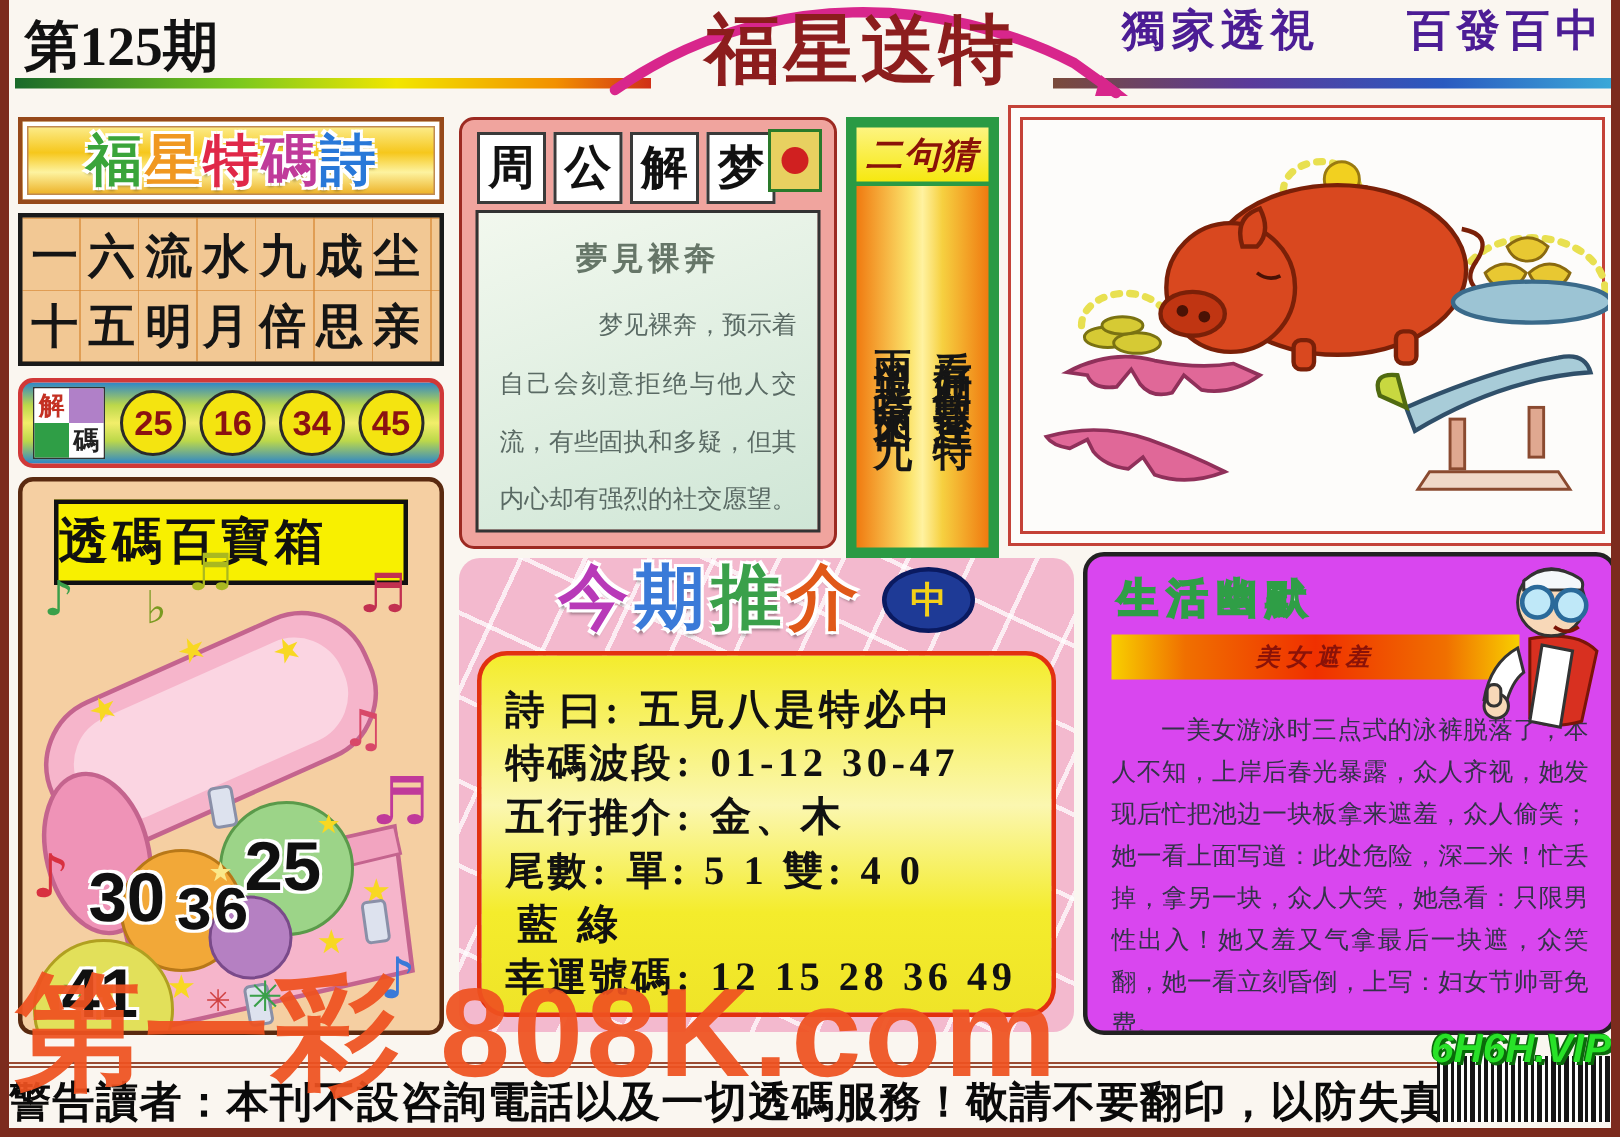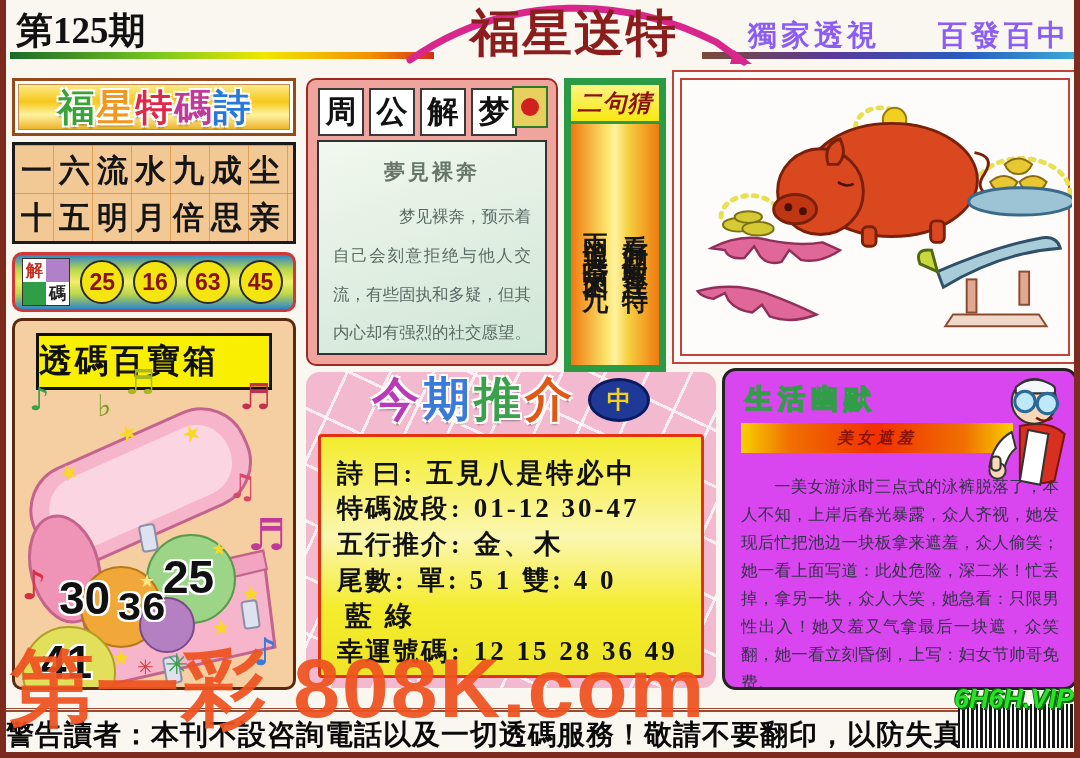--- a/index.html
+++ b/index.html
@@ -12,21 +12,21 @@
   
   .issue{position:absolute;left:10px;top:6px;font-size:37px;font-weight:900;color:#111;}
   .grad-left{position:absolute;left:4px;top:52px;width:424px;height:7px;
     background:linear-gradient(90deg,#1a6a2a,#7ac81e 35%,#f2e600 60%,#f29000 85%,#d03018);}
   .grad-right{position:absolute;left:696px;top:52px;width:372px;height:7px;
     background:linear-gradient(90deg,#7a4a3a,#5a3a9a 35%,#2a5ac0 70%,#3aa8d8);}
   .logo-wrap{position:absolute;left:418px;top:0;width:300px;height:66px;}
   .logo-swoosh{position:absolute;left:-24px;top:-2px;z-index:1;}
   .logo-text{position:relative;z-index:2;display:block;text-align:center;margin-top:8px;
     font-size:50px;font-weight:900;color:#8c1d1d;letter-spacing:2px;line-height:1;}
-  .tagline{position:absolute;top:16px;font-size:29px;font-weight:900;color:#8b5cf6;letter-spacing:4px;}
+  .tagline{position:absolute;top:1px;font-size:29px;font-weight:900;color:#4c1d95;letter-spacing:4px;}
   .tagline.l{left:742px;}  .tagline.r{left:932px;}
 
   
   .poem-banner{position:absolute;left:6px;top:78px;width:284px;height:58px;box-sizing:border-box;
     border:3px solid #96491a;box-shadow:inset 0 0 0 3px #fff,inset 0 0 0 4px #c08a50;
     background:linear-gradient(180deg,#fdf3a0,#f6c71c 40%,#fdf3a0 65%,#e9a20a);
     display:flex;align-items:center;justify-content:center;gap:2px;}
   .poem-banner span{font-size:37px;font-weight:900;line-height:1;
     text-shadow:-2px -2px 0 #fff,2px -2px 0 #fff,-2px 2px 0 #fff,2px 2px 0 #fff,0 3px 2px rgba(0,0,0,.35);}
   .pb0{color:#3aa43a}.pb1{color:#f09820}.pb2{color:#e02848}.pb3{color:#c03a9a}.pb4{color:#2878d8}
@@ -104,21 +104,21 @@
       repeating-linear-gradient(25deg,transparent 0 48px,rgba(255,255,255,.75) 48px 51px);
     overflow:hidden;}
   .rec-title{position:absolute;left:0;top:4px;width:100%;display:flex;justify-content:center;align-items:center;gap:4px;}
   .rec-title .ch{font-size:47px;font-weight:900;line-height:1;
     text-shadow:-2px -2px 0 #fff,2px -2px 0 #fff,-2px 2px 0 #fff,2px 2px 0 #fff,0 3px 2px rgba(0,0,0,.35);}
   .rc0{color:#b83ab8}.rc1{color:#3a7ad8}.rc2{color:#3aa04a}.rc3{color:#e05818}
   .oval-logo{width:62px;height:44px;border-radius:50%;background:#1e3a96;border:3px solid #0a1a60;
     margin-left:12px;display:flex;align-items:center;justify-content:center;box-sizing:border-box;}
   .oval-logo span{color:#f4d018;font-size:24px;font-weight:900;font-family:"Liberation Sans",sans-serif;}
   .rec-panel{position:absolute;left:12px;right:12px;top:62px;bottom:10px;box-sizing:border-box;
-    border:3px solid #e23010;border-radius:4px;
+    border:3px solid #e23010;border-radius:20px;
     background:linear-gradient(180deg,#f4ec2c,#fbf7b0 42%,#f4ec2c 72%,#efe428);
     display:flex;flex-direction:column;justify-content:space-around;padding:18px 16px;}
   .rec-row{display:flex;align-items:baseline;font-weight:900;color:#111;white-space:nowrap;}
   .rec-row .lbl{font-size:26px;letter-spacing:2px;}
   .rec-row .lbl::after{content:":";margin:0 4px 0 2px;}
   .rec-row .val{font-size:27px;letter-spacing:3px;margin-left:8px;}
 
   
   .humor{position:absolute;left:716px;top:368px;width:356px;height:322px;box-sizing:border-box;
     background:#d946ef;border:3px solid #222;border-radius:14px;overflow:hidden;}
@@ -179,21 +179,21 @@
   <div class="decode-bar">
     <div class="decode-grid">
       <div class="c cell-jie">解</div>
       <div class="c cell-purple"></div>
       <div class="c cell-green"></div>
       <div class="c cell-ma">碼</div>
     </div>
     <div class="decode-nums">
       <div class="num-circle">25</div>
       <div class="num-circle">16</div>
-      <div class="num-circle">63</div>
+      <div class="num-circle">34</div>
       <div class="num-circle">45</div>
     </div>
   </div>
 
   <div class="treasure">
     <div class="treasure-banner">透碼百寶箱</div>
     <svg class="chest-svg" width="278" height="320" viewBox="0 0 278 320">
       <g transform="rotate(-24 120 120)">
         <rect x="14" y="66" width="228" height="100" rx="46" fill="#f6b5cb" stroke="#c4648e" stroke-width="3"></rect>
         <rect x="32" y="80" width="192" height="72" rx="34" fill="#fbd5e2"></rect>

